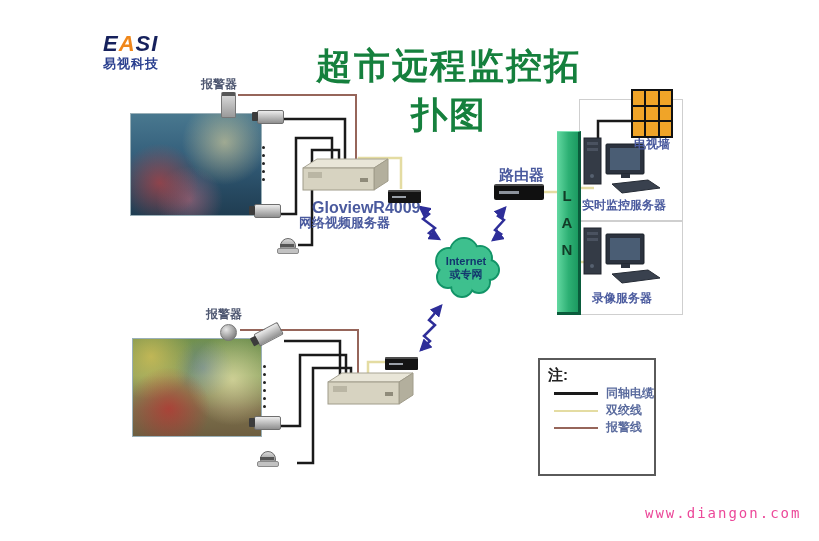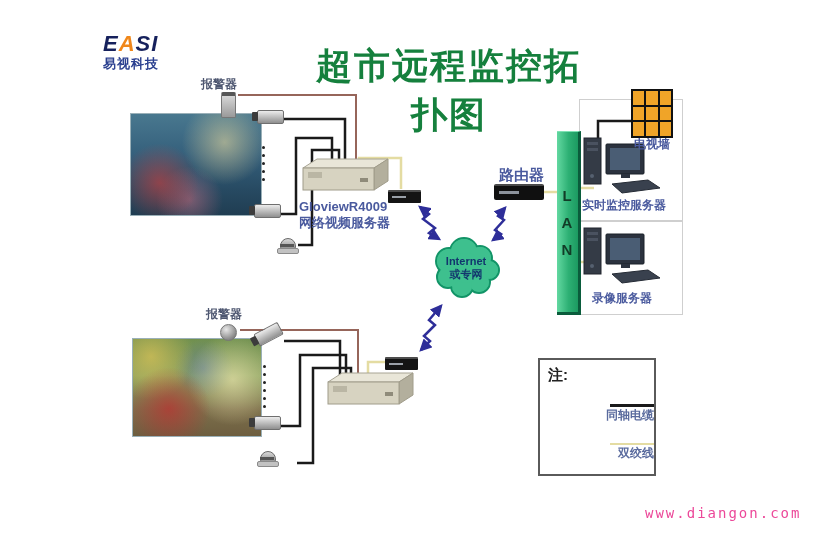--- a/index.html
+++ b/index.html
@@ -79,21 +79,21 @@
   .sectionbox{border:1px solid #cfcfcf;z-index:1;}
 
   
   .cloudtext{left:436px;top:255px;width:60px;text-align:center;z-index:4;color:#12366e;
       font-weight:bold;font-size:11px;line-height:13px;}
 
   
   .legend{left:538px;top:358px;width:118px;height:118px;border:2px solid #5a5a5a;background:#fff;
       z-index:4;box-sizing:border-box;padding:6px 0 0 8px;}
   .legend .ltitle{font-size:15px;font-weight:bold;color:#222;}
-  .legrow{display:flex;align-items:flex-end;margin-top:19px;flex-direction:column;}
+  .legrow{display:flex;align-items:center;}
   .legline{width:44px;margin-left:6px;flex:none;}
   .leglabel{margin-left:8px;font-size:12px;font-weight:bold;color:#5a6b9e;white-space:nowrap;}
 
   
   .dotcol{display:flex;flex-direction:column;gap:5px;z-index:4;}
   .dotcol i{width:3px;height:3px;background:#222;border-radius:50%;}
 
   .watermark{left:645px;top:505px;font-family:"DejaVu Sans Mono",monospace;font-size:14px;
       color:#ec4899;letter-spacing:2px;z-index:4;}
 </style>
@@ -216,21 +216,21 @@
       <span class="base"></span>
     </div>
   <div class="abs dotcol" style="left:262px;top:146px;">
     <i></i>
       <i></i>
       <i></i>
       <i></i>
       <i></i>
     </div>
 
-  <div class="abs bluelbl" style="left:299px;top:199px;font-size:13px;">GloviewR4009</div>
+  <div class="abs bluelbl" style="left:312px;top:199px;font-size:16px;">GloviewR4009</div>
   <div class="abs bluelbl" style="left:299px;top:214px;font-size:13px;">网络视频服务器</div>
 
   <div class="abs modem" style="left:388px;top:190px;"></div>
   <div class="abs modem" style="left:385px;top:357px;"></div>
 
   <div class="abs bluelbl" style="left:499px;top:166px;font-size:15px;">路由器</div>
   <div class="abs router"></div>
 
   <div class="abs cloudtext">
     <div>Internet</div>
@@ -261,20 +261,24 @@
 
   <div class="abs legend">
     <div class="ltitle">注:</div>
     <div class="legrow">
       <div class="legline" style="height: 3px; background: rgb(26, 26, 26);"></div>
       <div class="leglabel">同轴电缆</div>
     </div>
     <div class="legrow">
       <div class="legline" style="height: 2px; background: rgb(228, 220, 162);"></div>
       <div class="leglabel">双绞线</div>
+    </div>
+    <div class="legrow">
+      <div class="legline" style="height: 2px; background: rgb(150, 101, 90);"></div>
+      <div class="leglabel">报警线</div>
     </div>
   </div>
 
   <div class="abs graylbl" style="left:206px;top:306px;">报警器</div>
   <div class="abs alarmball"></div>
   <div class="abs photo photo2"></div>
   <div class="abs boxcam" style="left:250px;top:329px;transform:rotate(-28deg);">
     <span class="body"></span>
       <span class="lens"></span>
     </div>

